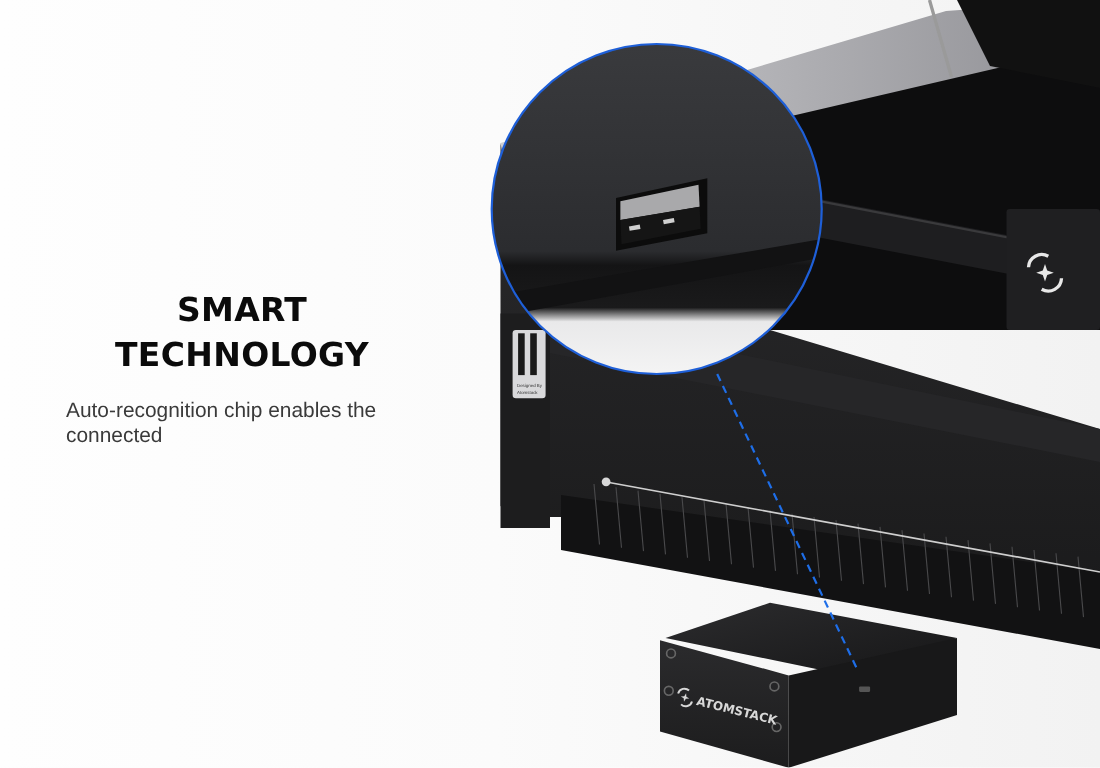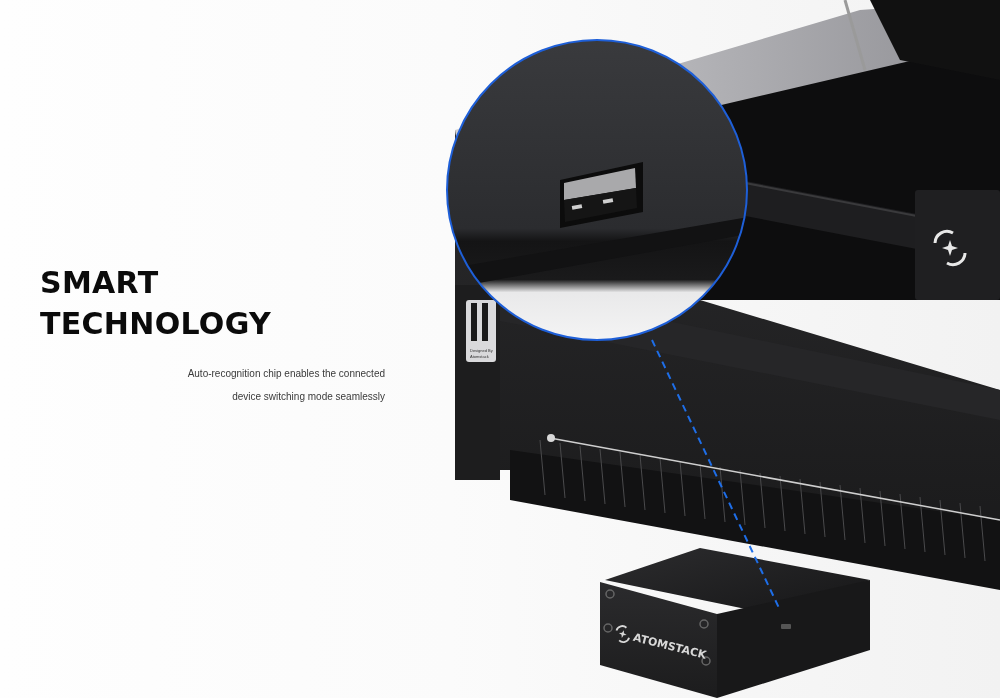--- a/index.html
+++ b/index.html
@@ -1,19 +1,19 @@
 <!DOCTYPE html>
 <html><head>
 <meta charset="utf-8">
 <style>
   html,body{margin:0;padding:0;}
   body{width:1000px;height:698px;overflow:hidden;background:#fdfdfd;position:relative;font-family:"Liberation Sans",sans-serif;}
   .stage{position:absolute;left:0;top:0;width:1000px;height:698px;background:linear-gradient(90deg,#fefefe 0%,#fbfbfb 45%,#f2f2f2 100%);}
-  .headline{position:absolute;left:40px;top:262px;width:360px;text-align:left;color:#0b0b0b;font-family:"DejaVu Sans",sans-serif;font-weight:bold;font-size:30px;line-height:41px;letter-spacing:0.3px;}
-  .sub{position:absolute;left:60px;top:362px;width:325px;text-align:right;color:#3a3a3a;font-family:"Liberation Sans",sans-serif;font-size:10px;line-height:23px;}
+  .headline{position:absolute;left:40px;top:262px;width:360px;text-align:center;color:#0b0b0b;font-family:"DejaVu Sans",sans-serif;font-weight:bold;font-size:30px;line-height:41px;letter-spacing:0.3px;}
+  .sub{position:absolute;left:60px;top:362px;width:325px;text-align:left;color:#3a3a3a;font-family:"Liberation Sans",sans-serif;font-size:19px;line-height:23px;}
   svg{position:absolute;left:0;top:0;}
 </style>
 </head>
 <body>
 
 <div class="stage">
 
   <svg width="1000" height="698" viewBox="0 0 1000 698">
     <defs>
       <linearGradient id="topLid" x1="0" y1="0" x2="1" y2="0">
@@ -145,15 +145,14 @@
       <circle cx="597" cy="190" r="150" fill="none" stroke="#1e5fd8" stroke-width="2"></circle>
     </g>
   </svg>
 
   <div class="headline">
     <div>SMART TECHNOLOGY</div>
   </div>
 
   <div class="sub">
     <div>Auto-recognition chip enables the connected</div>
-    <div>device switching mode seamlessly</div>
   </div>
 </div>
 
 </body></html>

